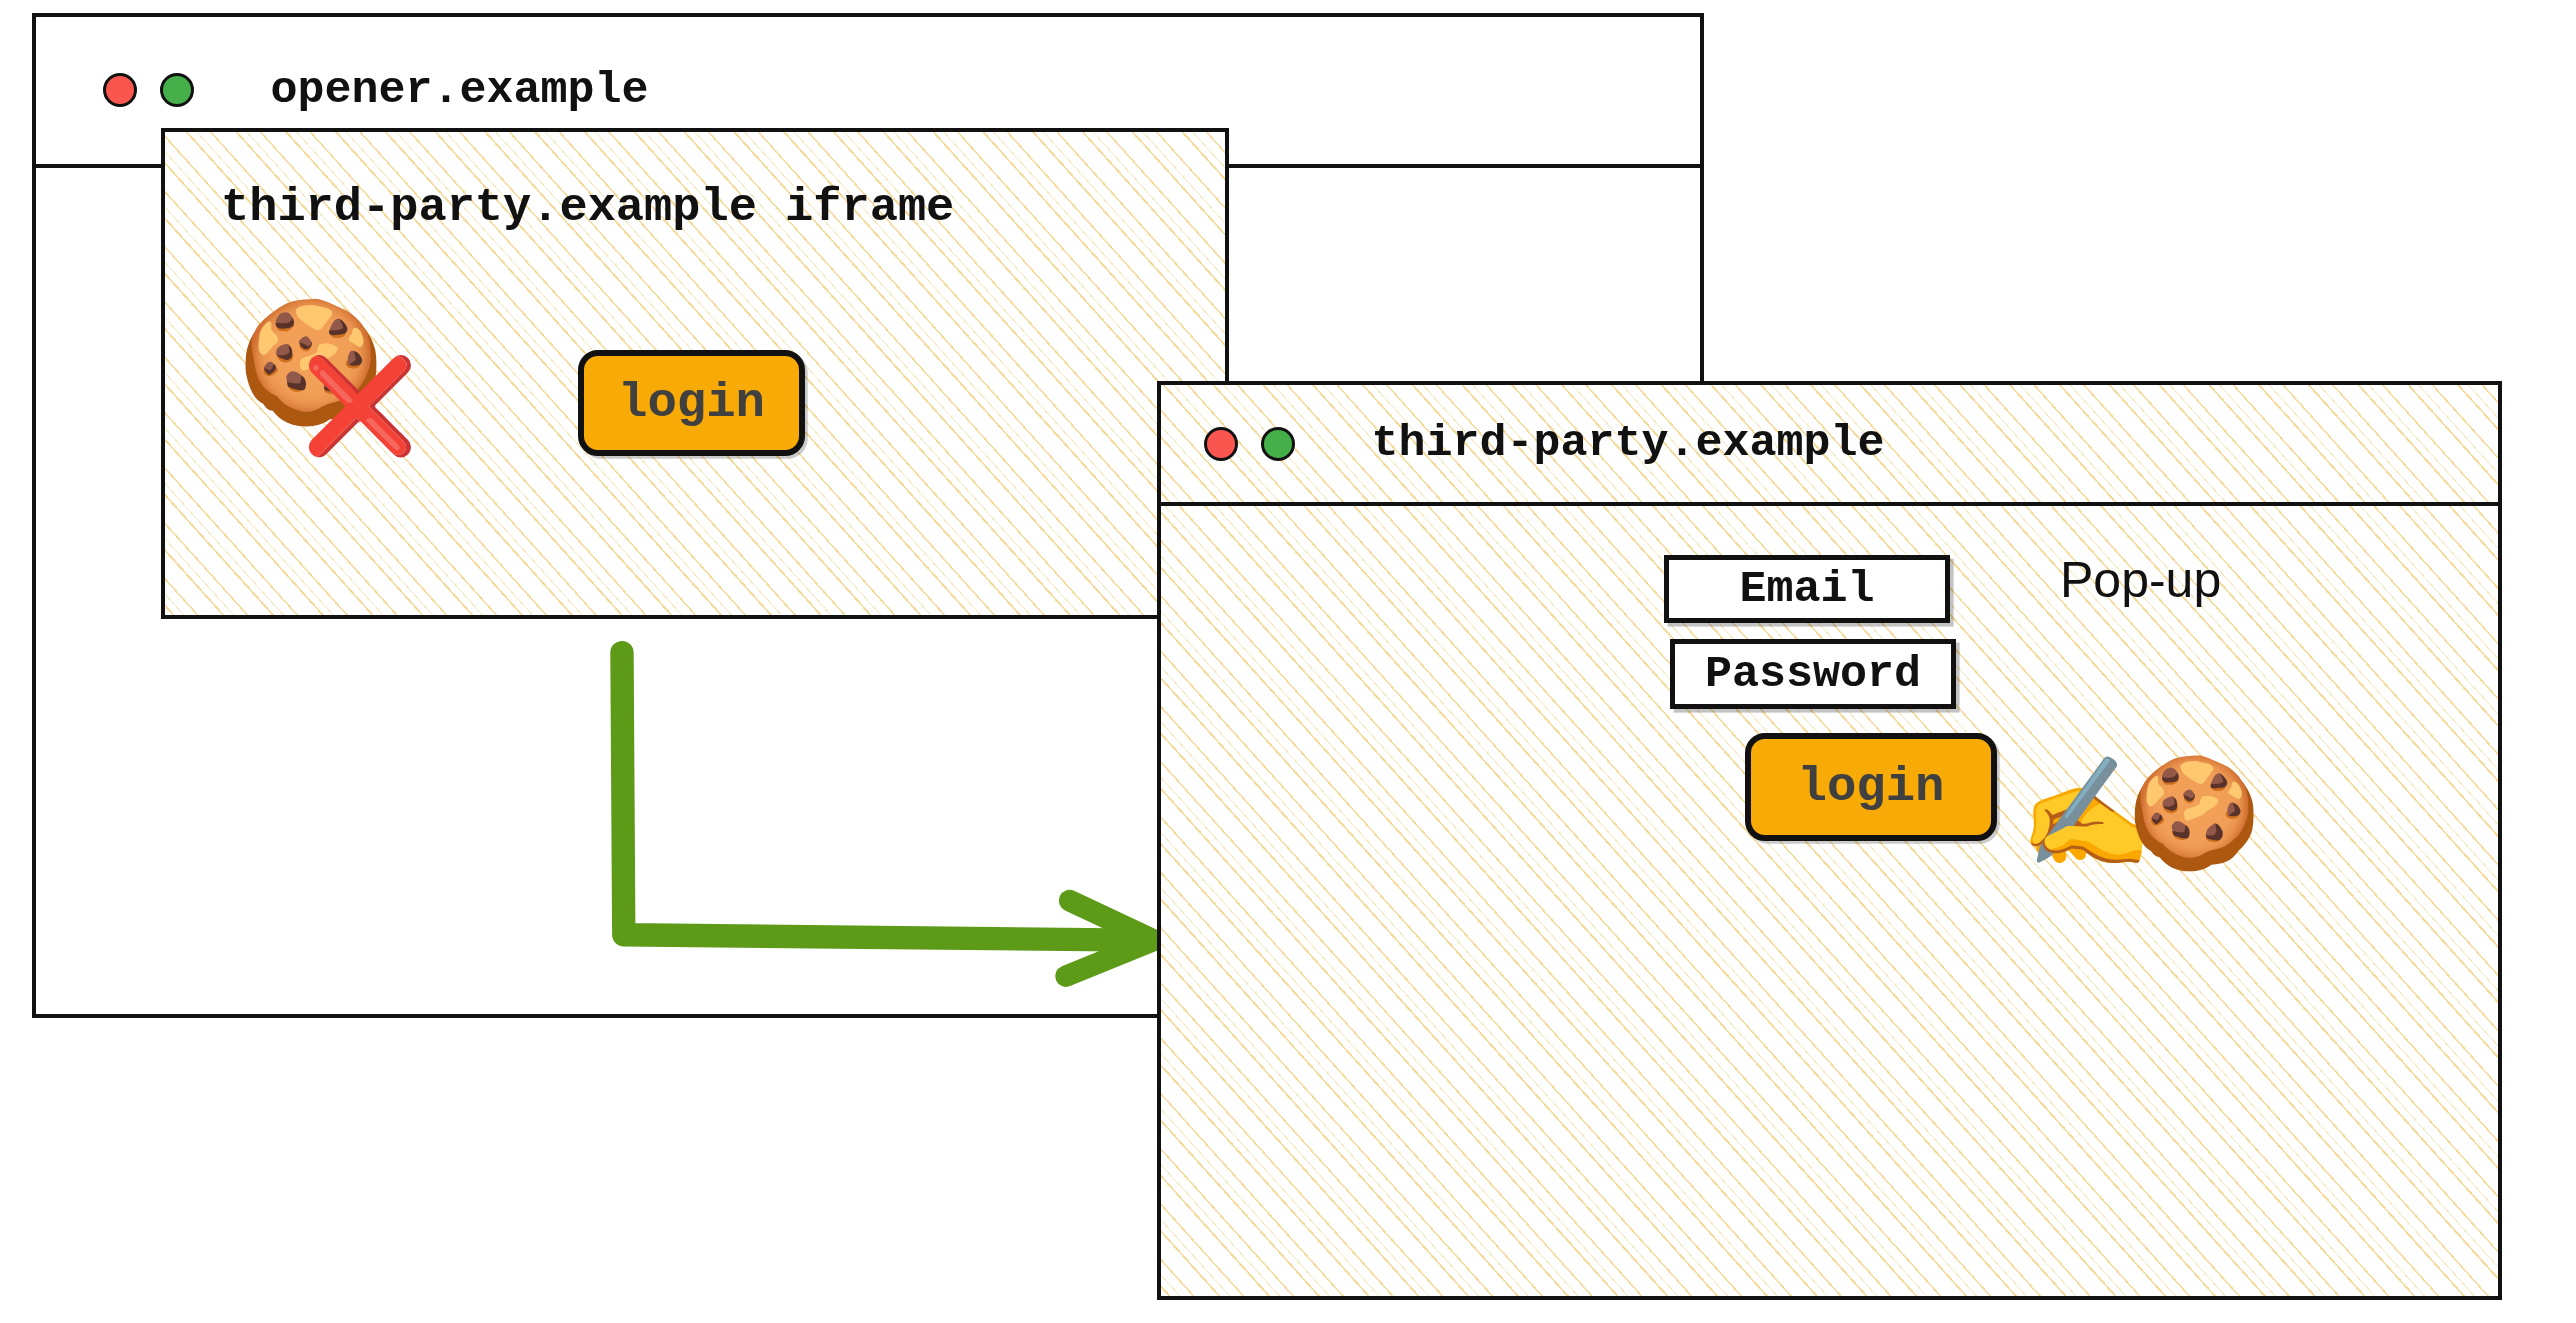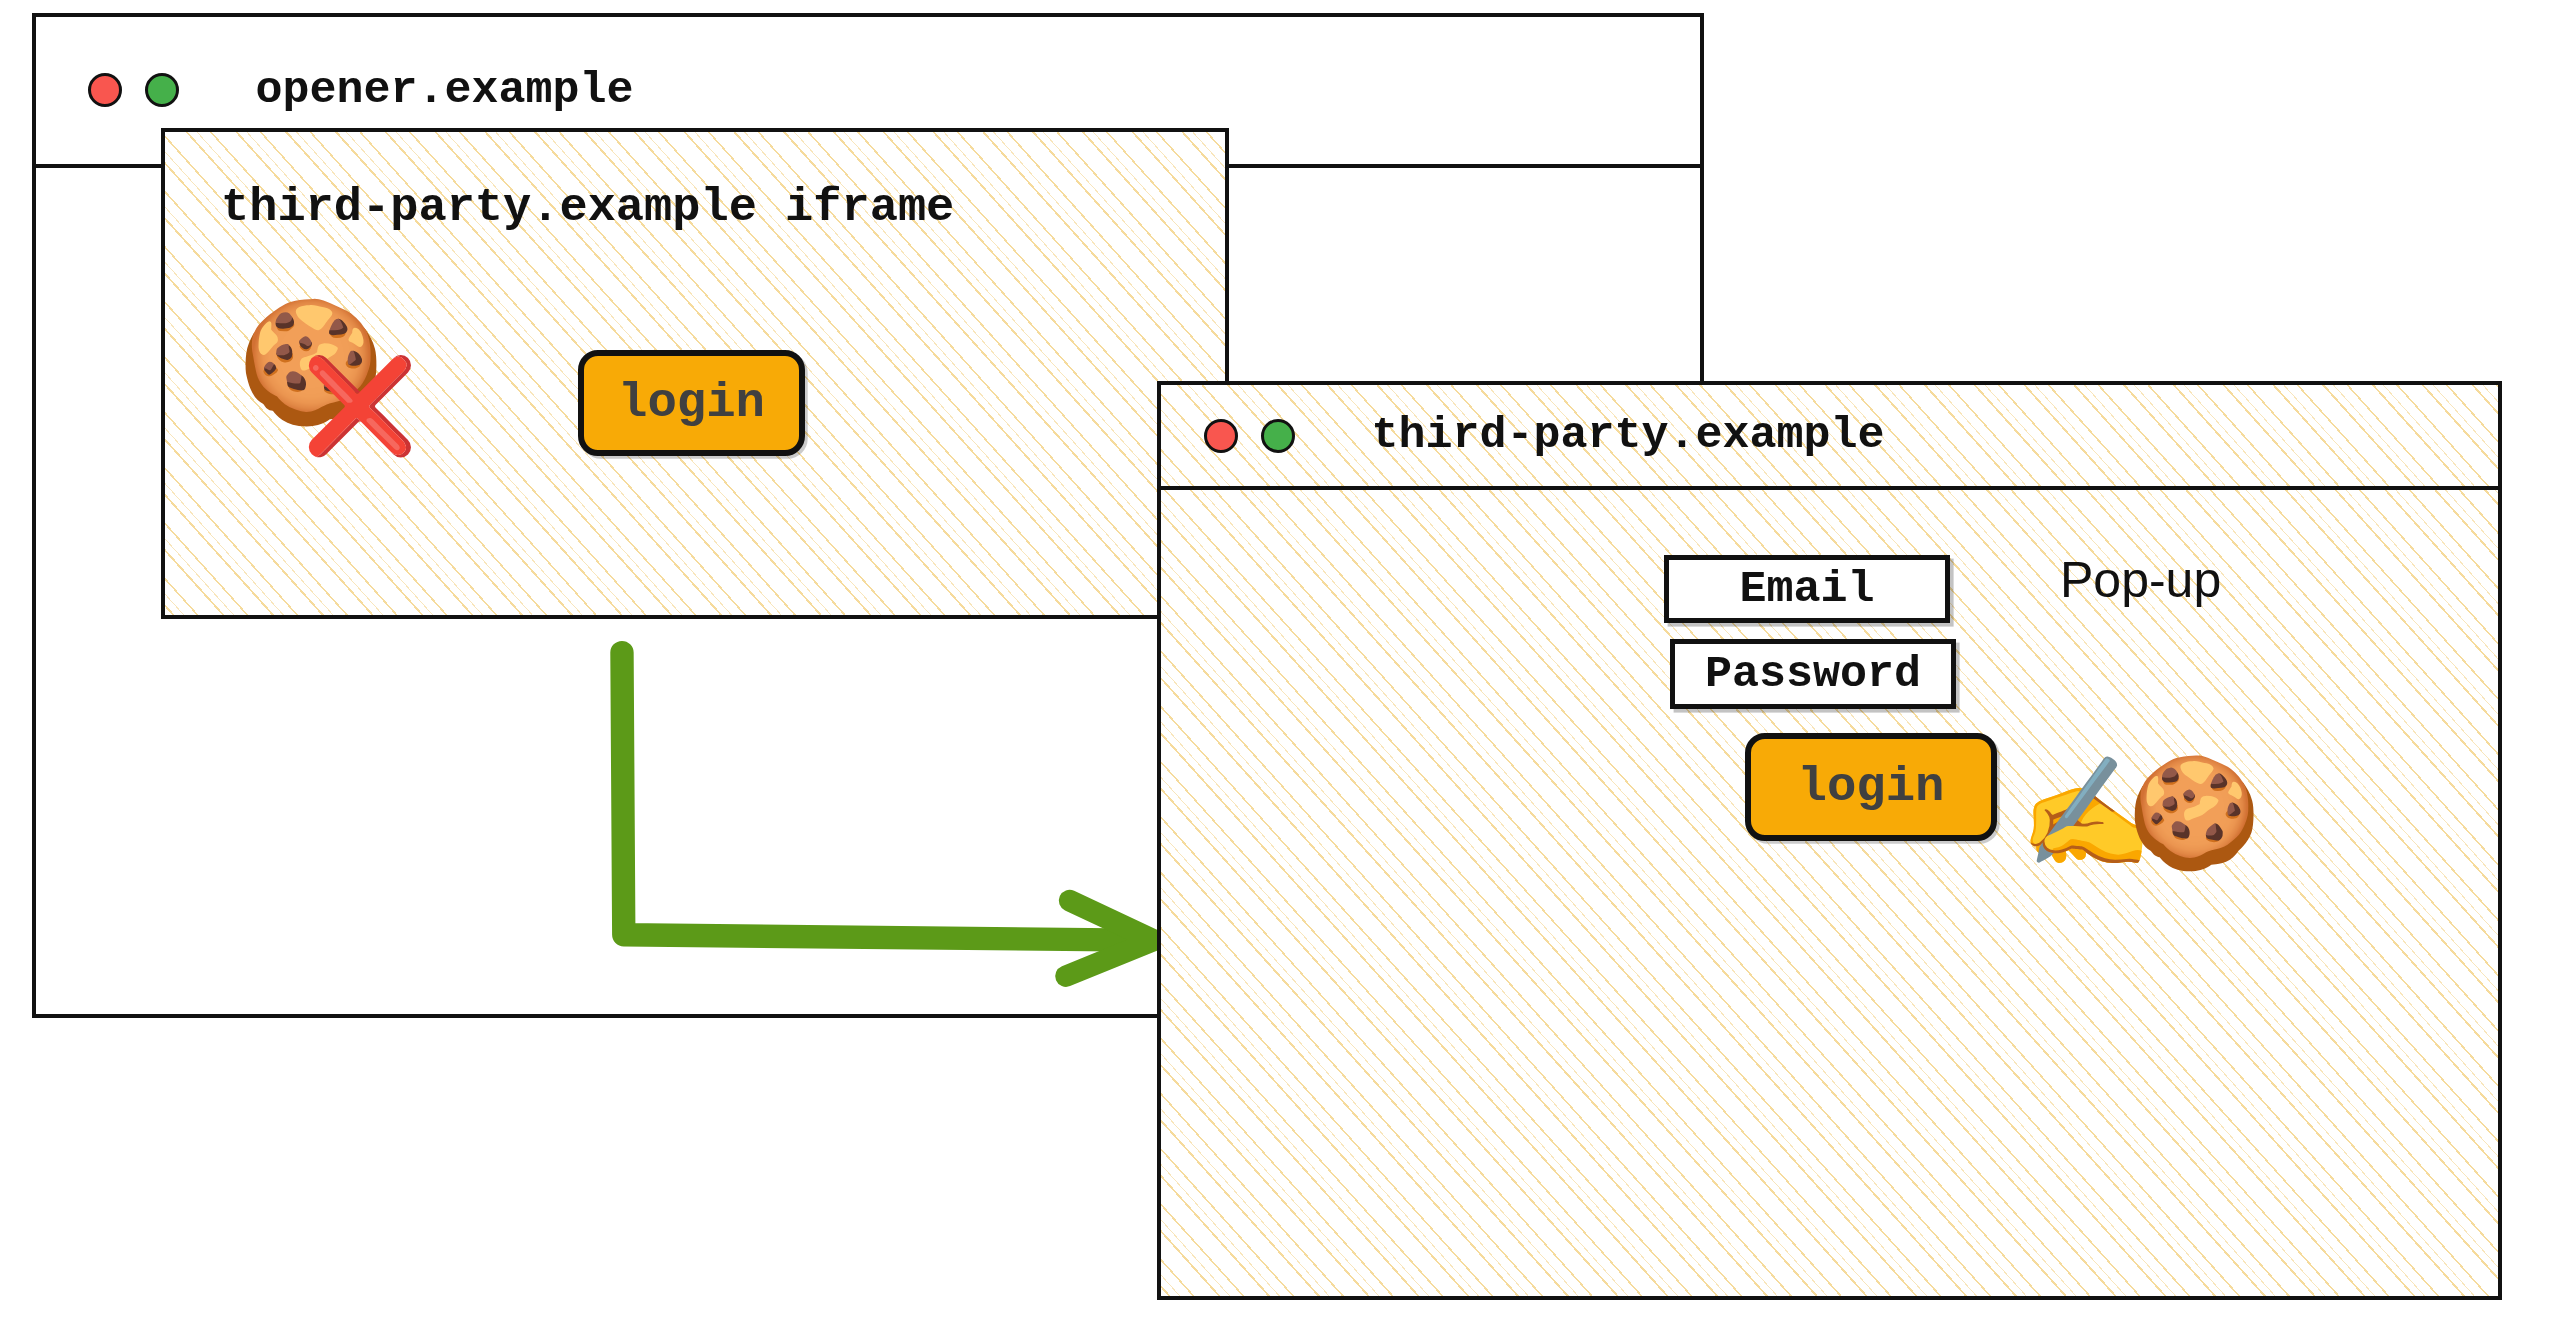--- a/index.html
+++ b/index.html
@@ -88,21 +88,21 @@
   
   #opener-window {
     left: 32px;
     top: 12.6px;
     width: 1672px;
     height: 1005px;
     background: #ffffff;
   }
   #opener-titlebar {
     height: 151px;
-    padding-left: 52px;
+    padding-left: 67px;
     background: #ffffff;
   }
   #opener-titlebar .win-title { margin-left: 76px; }
 
   
   #iframe-box {
     position: absolute;
     left: 104px;
     top: 111px;
     width: 1068px;
@@ -175,21 +175,21 @@
   }
 
   
   #popup-window {
     left: 1157px;
     top: 381px;
     width: 1345px;
     height: 919px;
   }
   #popup-titlebar {
-    height: 105px;
+    height: 121px;
     padding-left: 43px;
   }
   #popup-titlebar .win-title { margin-left: 76px; }
 
   #popup-body {
     position: absolute;
     left: 0;
     top: 121px;
     right: 0;
     bottom: 0;

